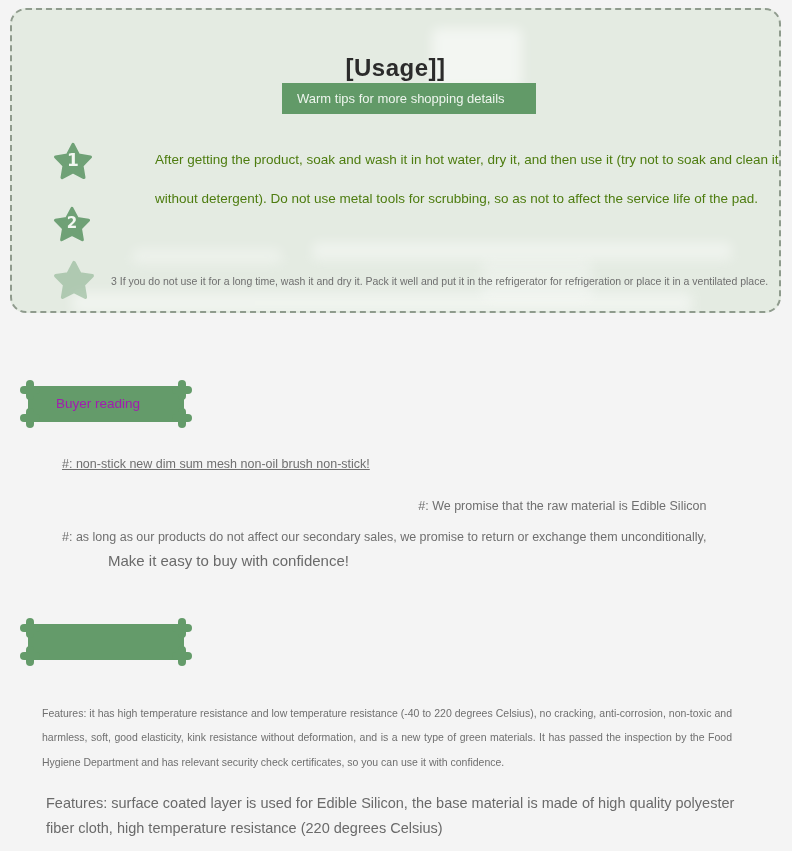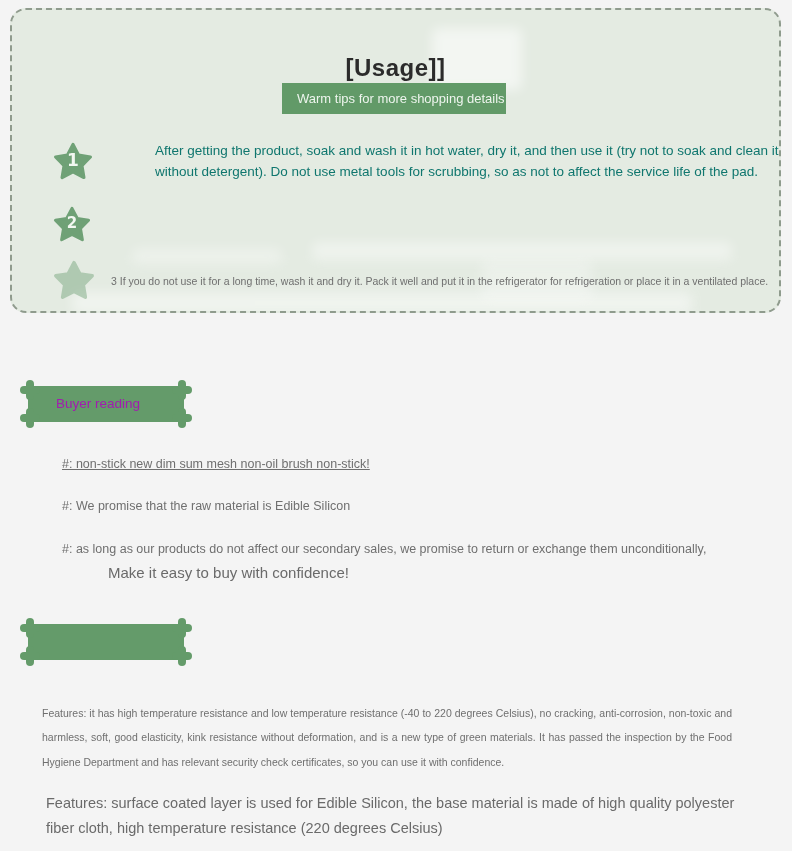--- a/index.html
+++ b/index.html
@@ -49,21 +49,21 @@
     text-align: center;
     font-size: 24px;
     line-height: 34px;
     color: #2b2b2b;
     letter-spacing: .5px;
   }
   .tips-btn {
     position: absolute;
     left: 270px;
     top: 73px;
-    width: 224px;
+    width: 254px;
     height: 31px;
     background: #629a68;
     color: #eef5ee;
     font-size: 13px;
     line-height: 31px;
     padding-left: 15px;
     box-sizing: border-box;
     white-space: nowrap;
   }
 
@@ -89,22 +89,22 @@
     font-weight: bold;
     color: #f2f7f1;
     font-family: "DejaVu Sans", sans-serif;
   }
 
   .step1 { left: 41px; top: 130px; width: 730px; }
   .step1 .star { margin-top: 2px; }
   .step1 .txt {
     margin-left: 62px;
     font-size: 13.5px;
-    line-height: 21px;
-    color: #0f766e;
+    line-height: 39px;
+    color: #4d7c0f;
   }
   .step2 { left: 41px; top: 196px; width: 730px; }
   .step2 .star { width: 38px; height: 38px; }
   .step2 .star svg { width: 38px; height: 38px; }
   .step2 .star .num { top: 8px; font-size: 15px; }
   .step2 .txt {
     margin-left: 55px;
     font-size: 10.5px;
     line-height: 38px;
     color: #6f6f6f;
@@ -171,21 +171,21 @@
   .banner-attrs { left: 20px; top: 618px; }
 
   
   .bullets { position: absolute; left: 62px; top: 457px; }
   .bullets .b {
     font-size: 12.5px;
     color: #6f6f6f;
     white-space: nowrap;
   }
   .b1 { margin-bottom: 28px; text-decoration: underline; }
-  .b2 { margin-bottom: 29px; }
+  .b2 { margin-bottom: 17px; text-align: right; }
   .b3 { font-size: 11px; }
   .tagline {
     margin-top: 8px;
     margin-left: 46px;
     font-size: 15px;
     color: #6a6a6a;
   }
 
   
   .feat-small {

